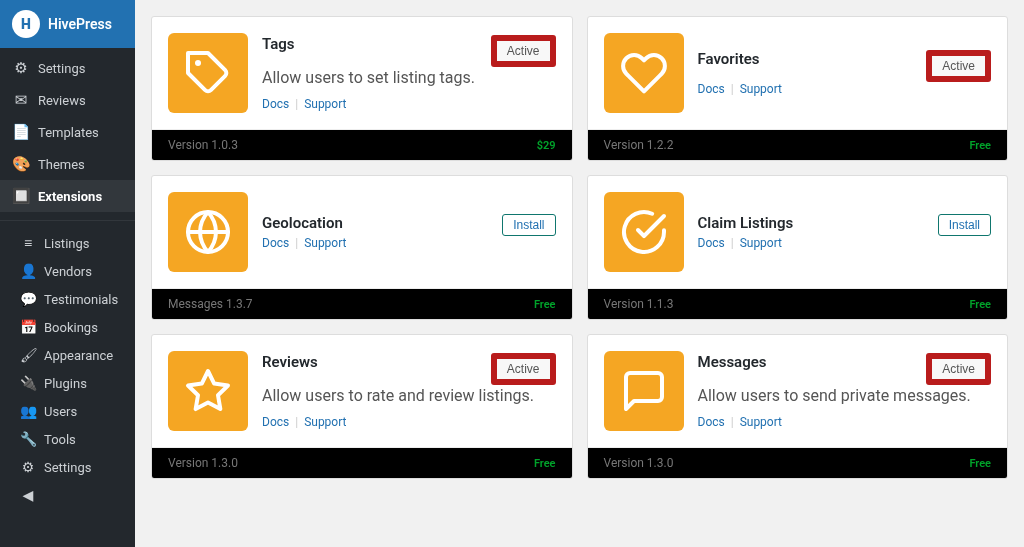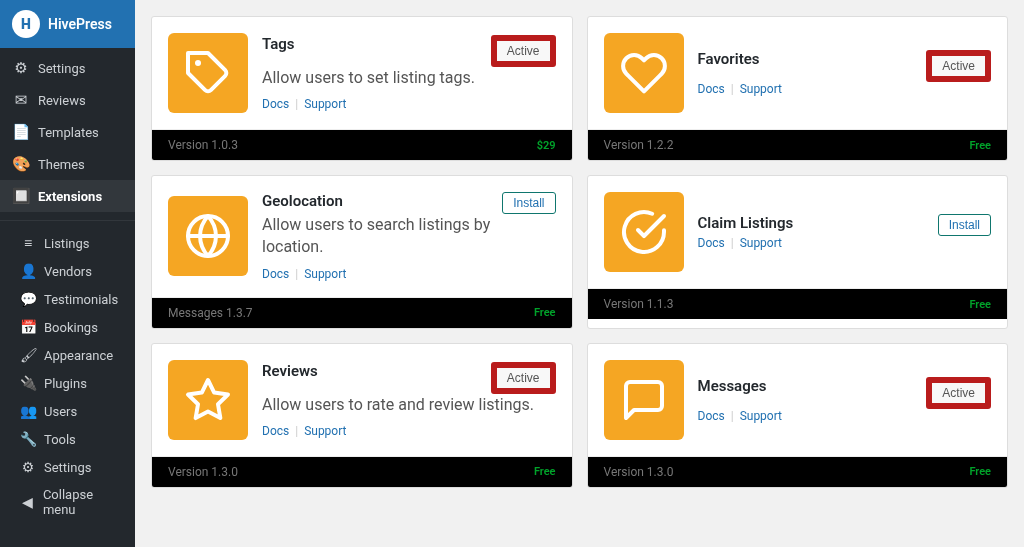--- a/index.html
+++ b/index.html
@@ -264,21 +264,20 @@
     <div class="sidebar-group-item">
       <span class="icon">🔧</span>
       <span>Tools</span>
     </div>
     <div class="sidebar-group-item">
       <span class="icon">⚙</span>
       <span>Settings</span>
     </div>
     <div class="sidebar-group-item">
       <span class="icon">◀</span>
-      <span>Collapse menu</span>
     </div>
   </div>
 </div>
 
 <div id="main">
   <div class="extensions-grid" id="extensions-grid">
   <div class="extension-card">
     <div class="card-top">
       <div class="card-icon">
         <svg viewBox="0 0 24 24">
@@ -335,21 +334,20 @@
               <circle cx="12" cy="12" r="10" stroke="white" stroke-width="2" fill="none"></circle>
               <line x1="2" y1="12" x2="22" y2="12" stroke="white" stroke-width="2"></line>
               <path d="M12 2a15.3 15.3 0 014 10 15.3 15.3 0 01-4 10 15.3 15.3 0 01-4-10 15.3 15.3 0 014-10z" stroke="white" stroke-width="2" fill="none"></path>
             </svg>
       </div>
       <div class="card-body">
         <div class="card-header">
           <div class="card-title">Geolocation</div>
           <button class="btn-install">Install</button>
         </div>
-        <div class="card-description">Allow users to search listings by location.</div>
         <div class="card-links">
           <a class="card-link">Docs</a>
           <span class="card-link-sep">|</span>
           <a class="card-link">Support</a>
         </div>
       </div>
     </div>
     <div class="card-footer">
       <span class="card-version">Messages 1.3.7</span>
       <span class="card-price">Free</span>
@@ -410,20 +408,21 @@
       <div class="card-icon">
         <svg viewBox="0 0 24 24">
               <path d="M21 15a2 2 0 01-2 2H7l-4 4V5a2 2 0 012-2h14a2 2 0 012 2z" stroke="white" stroke-width="2" fill="none"></path>
             </svg>
       </div>
       <div class="card-body">
         <div class="card-header">
           <div class="card-title">Messages</div>
           <button class="btn-active">Active</button>
         </div>
+        <div class="card-description">Allow users to send private messages.</div>
         <div class="card-links">
           <a class="card-link">Docs</a>
           <span class="card-link-sep">|</span>
           <a class="card-link">Support</a>
         </div>
       </div>
     </div>
     <div class="card-footer">
       <span class="card-version">Version 1.3.0</span>
       <span class="card-price">Free</span>

